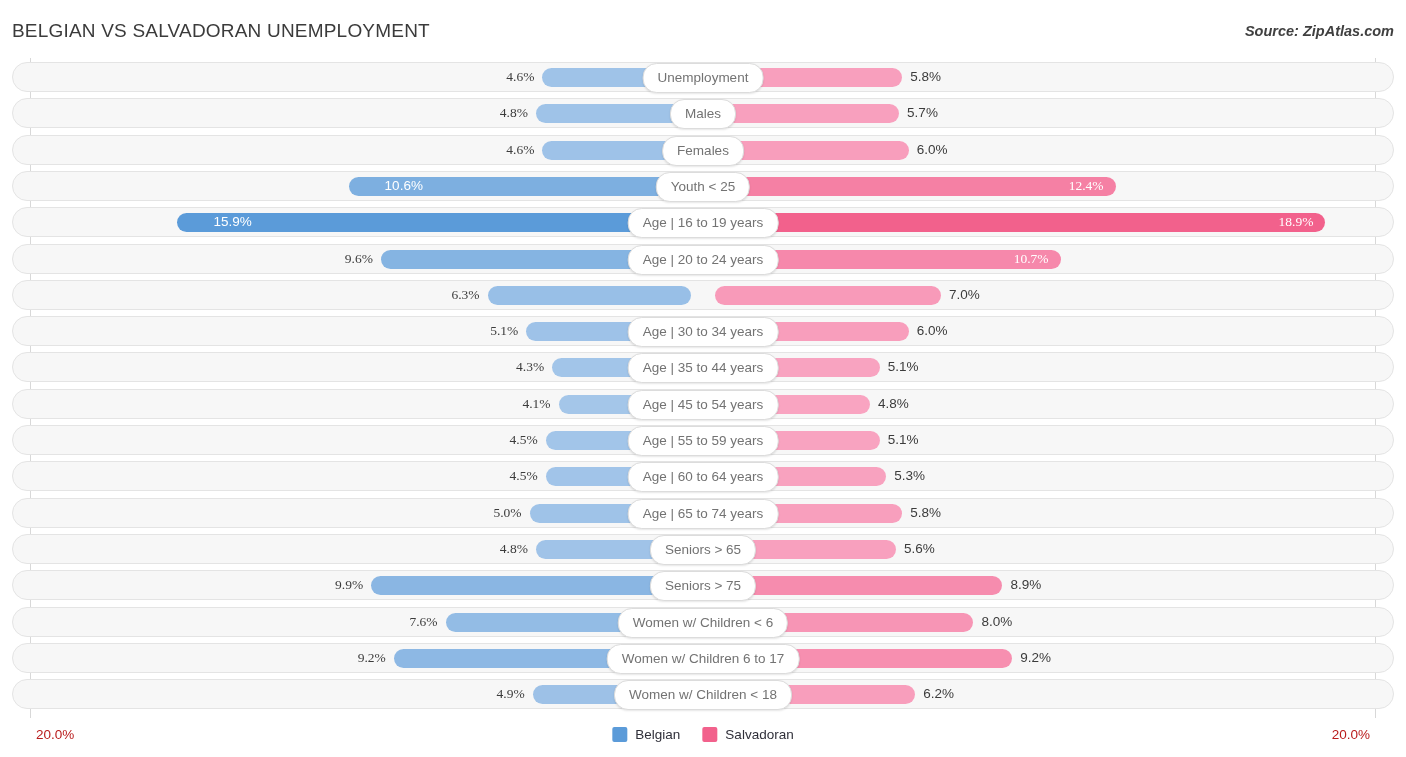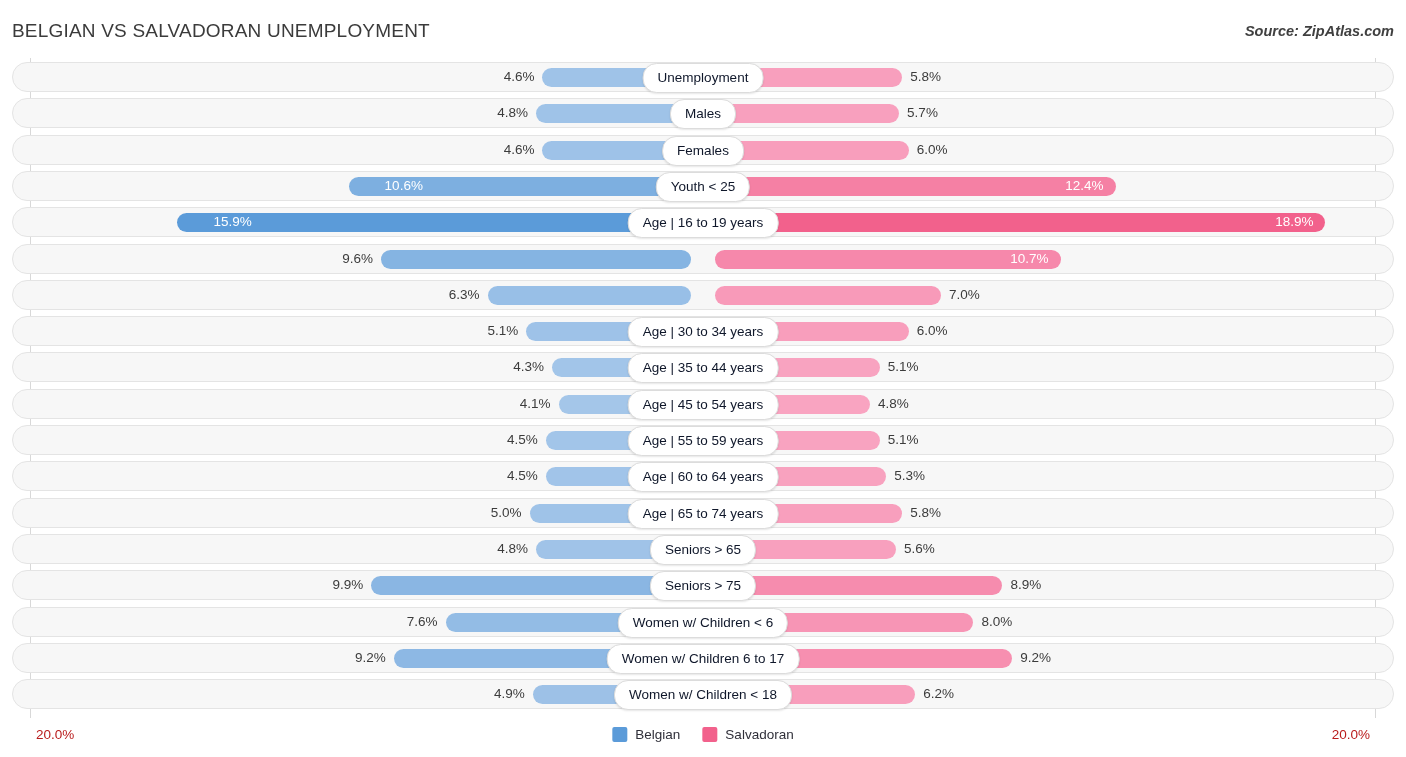--- a/index.html
+++ b/index.html
@@ -34,28 +34,28 @@
   }
   .bar{
     position:absolute;top:6px;height:19px;border-radius:9.5px;
   }
   .bar-left{right:703px;}
   .bar-right{left:703px;}
   .val{
     position:absolute;top:0;height:30px;line-height:30px;
     font-size:13.5px;color:#3c3c3c;white-space:nowrap;
   }
-  .val-left-out{text-align:right;}
+  .val-left-out{text-align:right;font-family:Liberation Serif, serif;}
   .val-right-out{text-align:left;}
   .val-in{color:#ffffff;}
   .cat-pill{
     position:absolute;top:1px;height:28px;line-height:28px;
     left:50%;transform:translateX(-50%);
     background:#ffffff;border:1px solid #dcdcdc;border-radius:14px;
-    padding:0 14px;font-size:13.5px;color:#0f172a;white-space:nowrap;
+    padding:0 14px;font-size:13.5px;color:#737373;white-space:nowrap;
     box-shadow:0 1px 2px rgba(0,0,0,.10);
   }
   
   #footer{position:absolute;left:0;top:718px;width:1406px;height:39px;}
   .axis-label{
     position:absolute;top:9px;font-size:13.5px;color:#b91c1c;white-space:nowrap;
   }
   #axis-left{left:36px;}
   #axis-right{right:36px;}
   #legend{
@@ -117,20 +117,21 @@
         <div class="val val-in val-right-out" style="left: 201.43px;">15.9%</div>
         <div class="val val-in val-left-out" style="left: 1255.47px; width: 46px; text-align: right;">18.9%</div>
         <div class="cat-pill">Age | 16 to 19 years</div>
       </div>
       <div class="row" style="top: 185.5px;">
         <div class="track"></div>
         <div class="bar bar-left" style="width: 310.08px; background: rgb(133, 180, 226);"></div>
         <div class="bar bar-right" style="width: 345.61px; background: rgb(246, 136, 171);"></div>
         <div class="val val-left-out" style="right: 1021.08px;">9.6%</div>
         <div class="val val-in val-left-out" style="left: 990.61px; width: 46px; text-align: right;">10.7%</div>
+        <div class="cat-pill">Age | 20 to 24 years</div>
       </div>
       <div class="row" style="top: 221.8px;">
         <div class="track"></div>
         <div class="bar bar-left" style="width: 203.49px; background: rgb(152, 191, 231);"></div>
         <div class="bar bar-right" style="width: 226.1px; background: rgb(248, 154, 185);"></div>
         <div class="val val-left-out" style="right: 914.49px;">6.3%</div>
         <div class="val val-right-out" style="left: 937.1px;">7.0%</div>
       </div>
       <div class="row" style="top: 258.1px;">
         <div class="track"></div>

